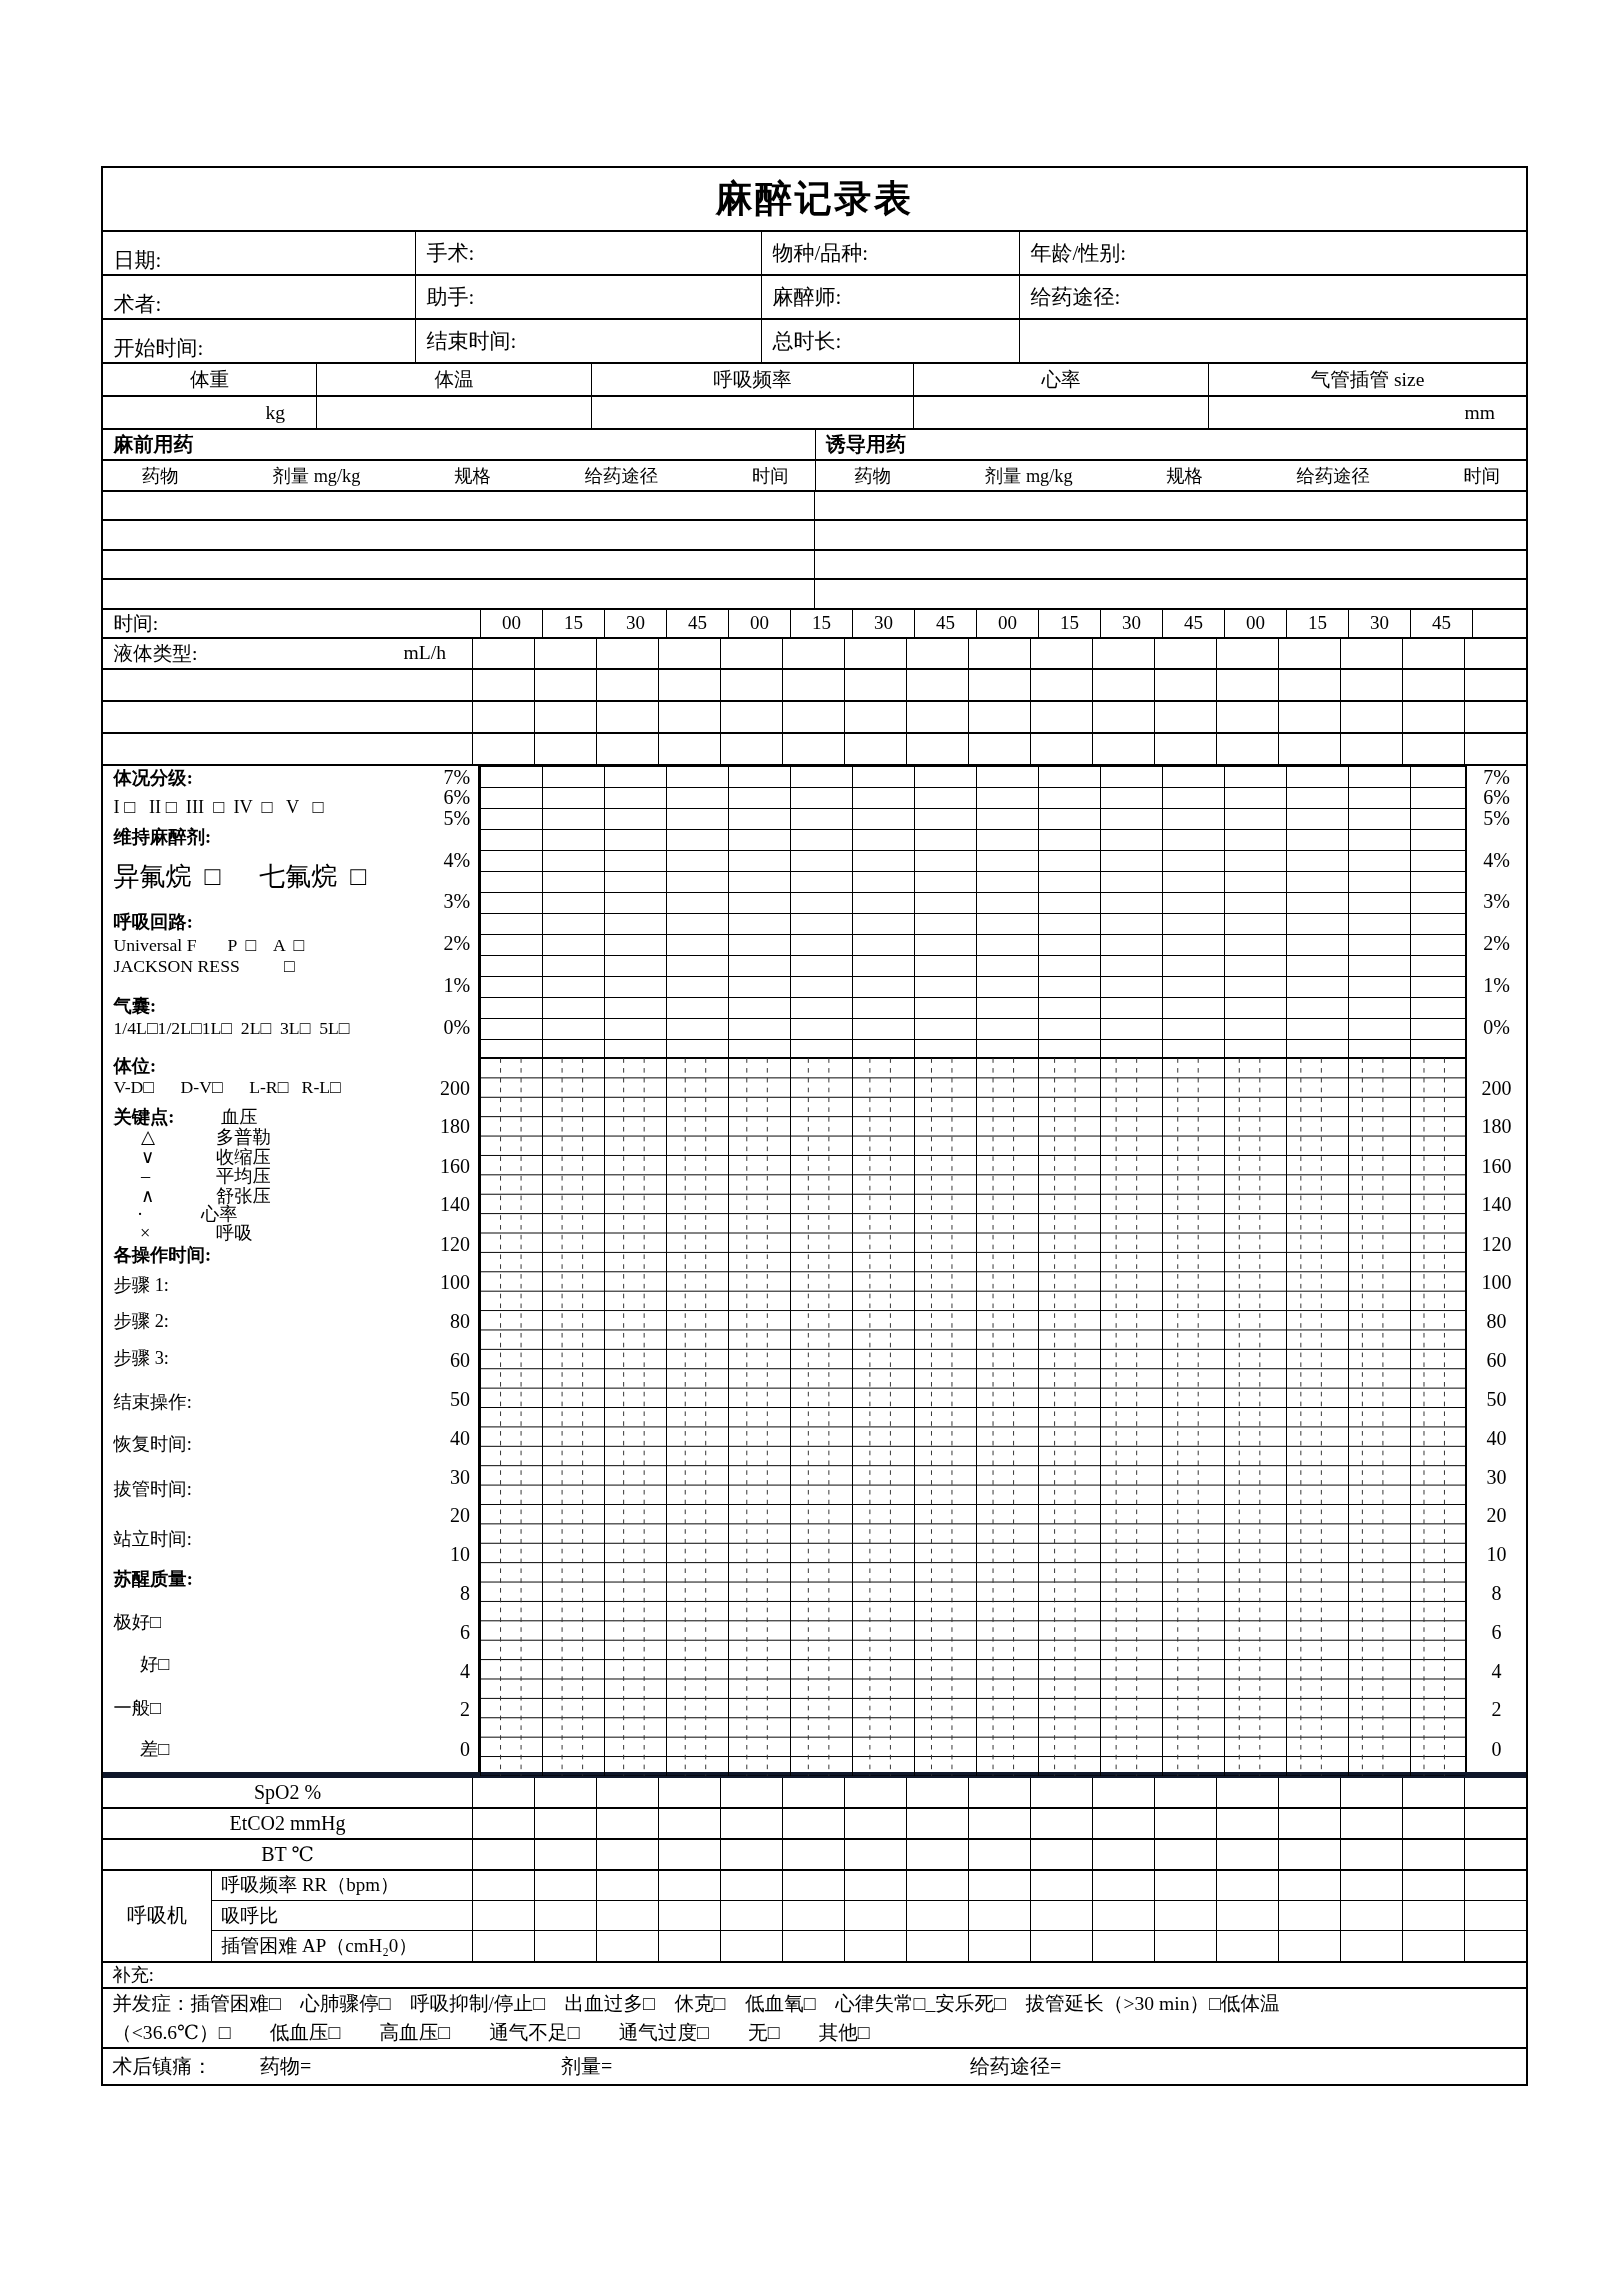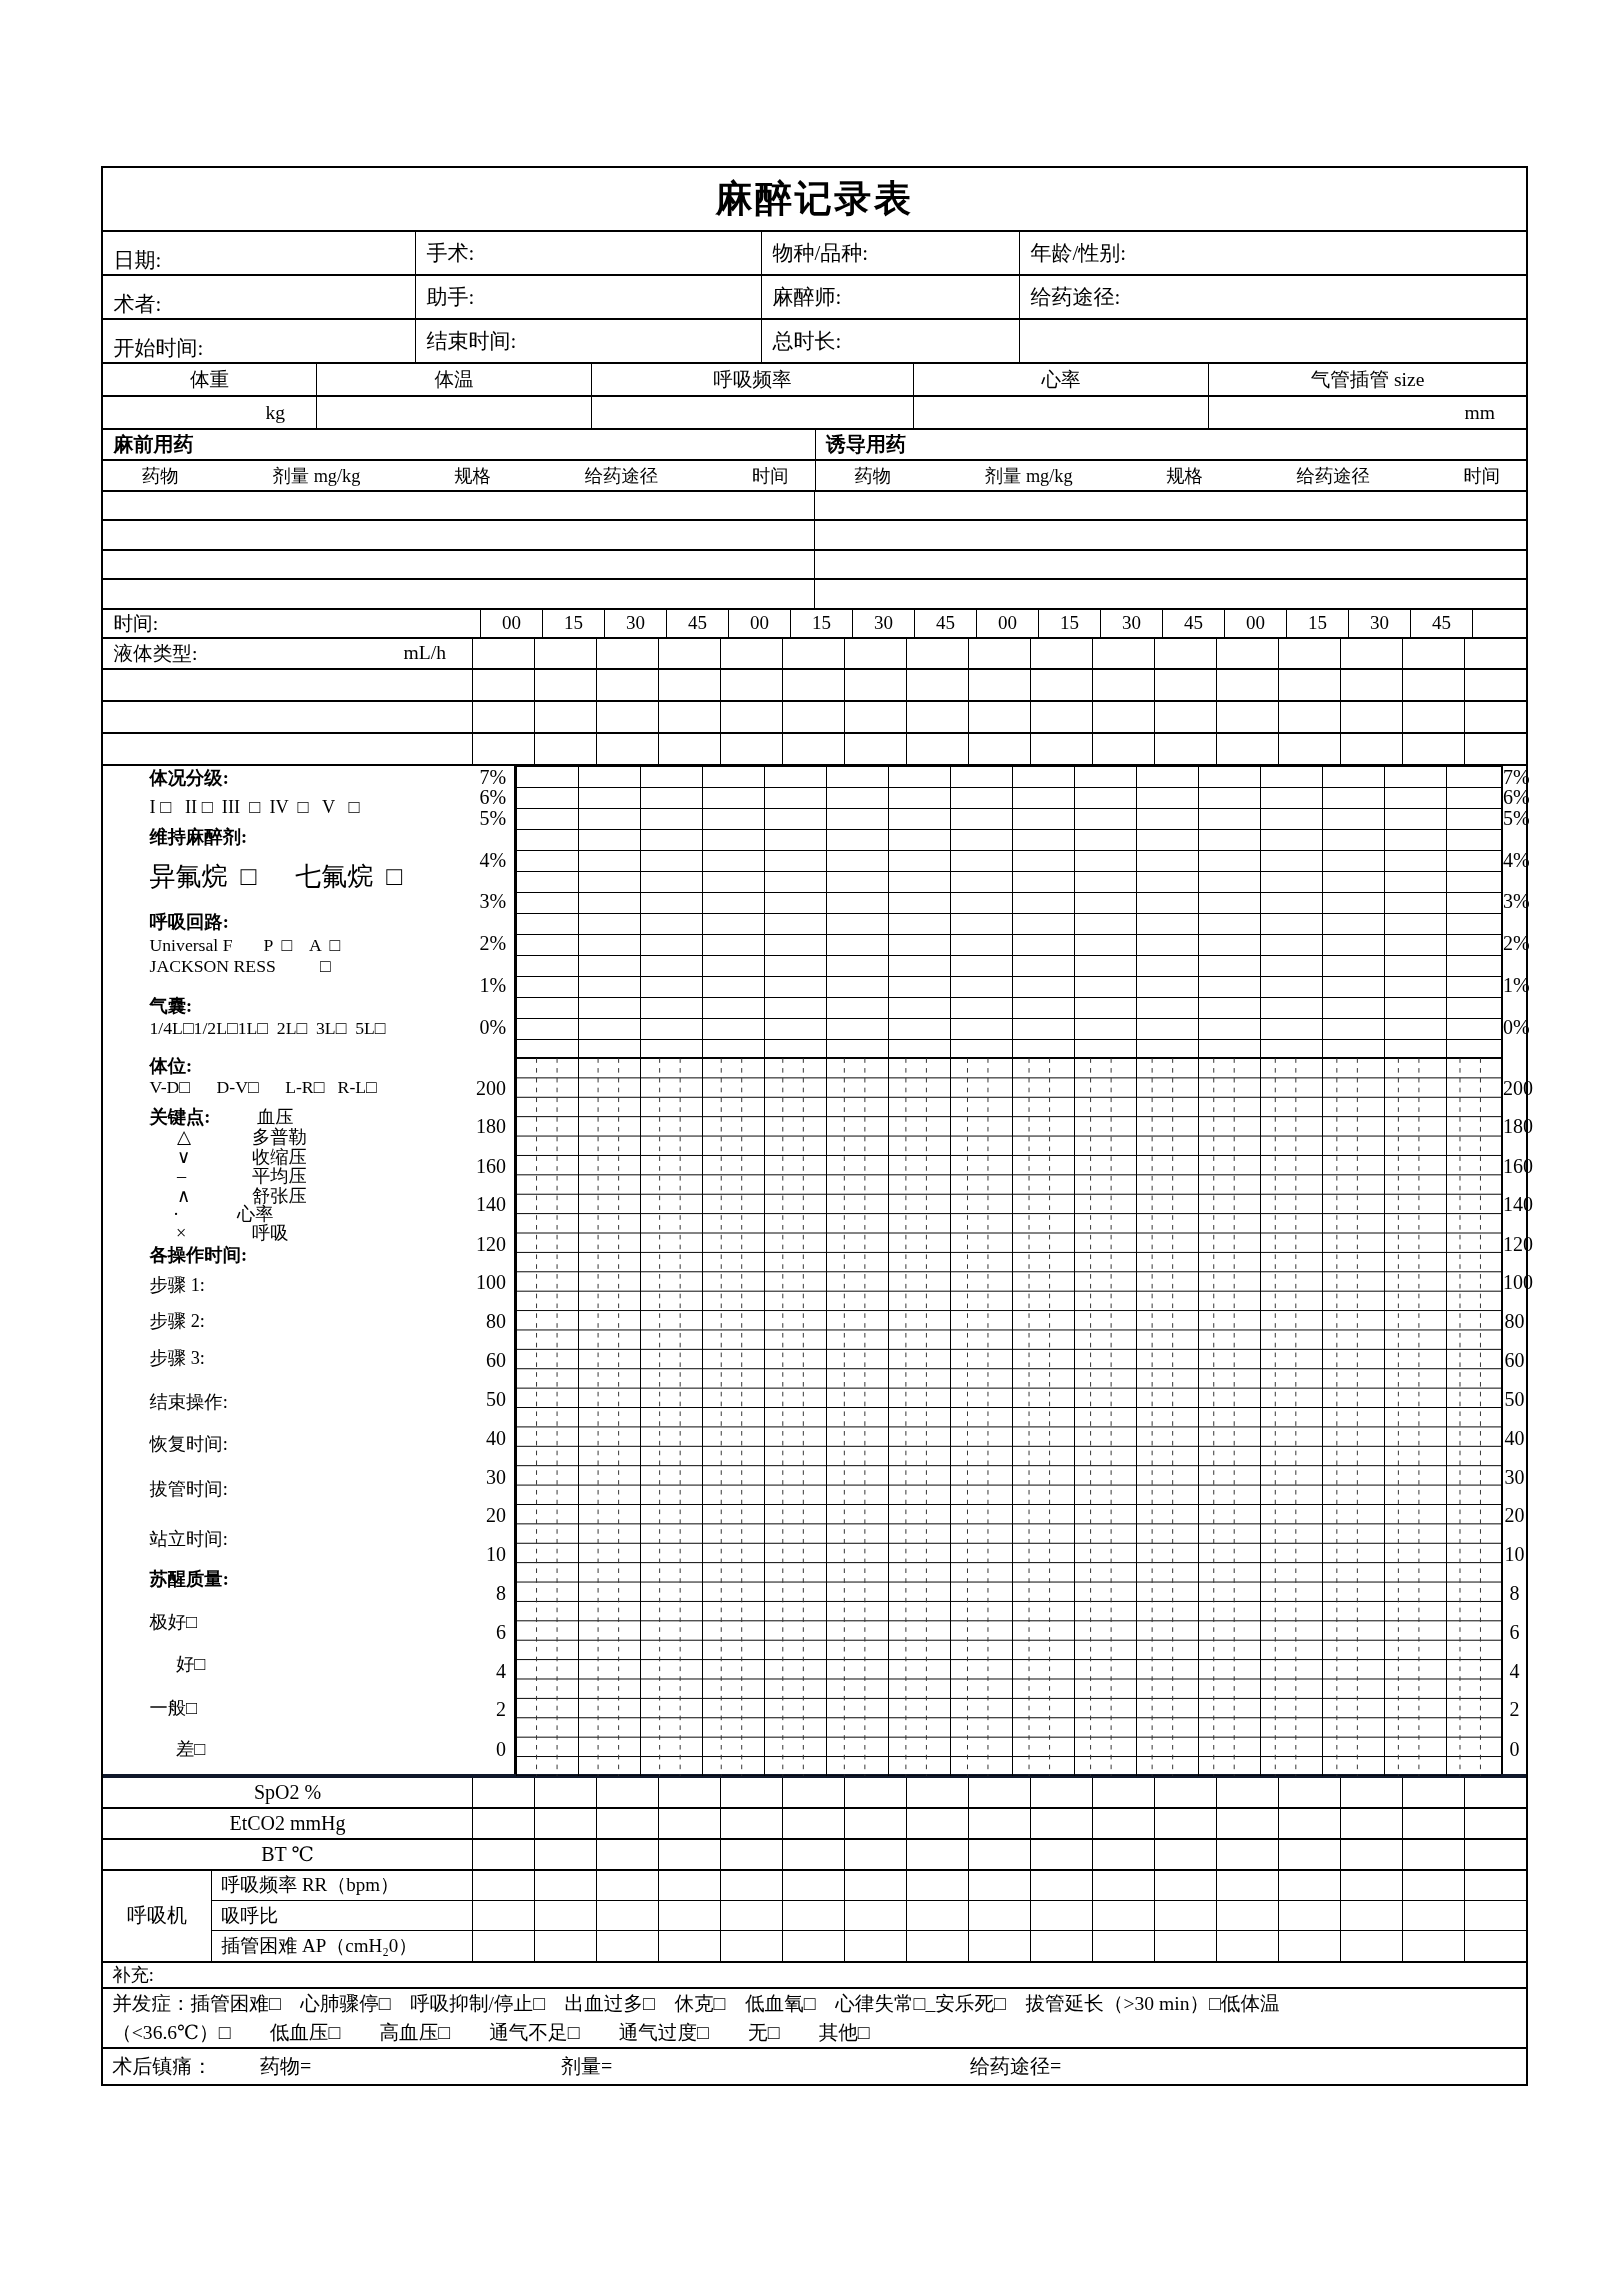--- a/index.html
+++ b/index.html
@@ -33,21 +33,21 @@
   
   .r-time{height:29px;font-size:19.6px;}
   .r-fluid{height:31px;font-size:19.6px;}
   .r-liquid{height:32px;}
   .labcol{width:377px;padding-left:10.5px;box-sizing:border-box;display:flex;align-items:center;}
   .labcol.spread{justify-content:space-between;padding-right:26px;}
   .tick,.c{width:62px;border-left:1.3px solid #000;box-sizing:border-box;
            display:flex;align-items:center;justify-content:center;font-size:19px;}
   .c.last,.tick.last{flex:1;}
   
-  .chart-band{display:flex;height:1012px;border-bottom:4px solid #0f172a;box-sizing:border-box;padding-left:36px;}
+  .chart-band{display:flex;height:1012px;border-bottom:6px solid #0f172a;box-sizing:border-box;}
   .cb-side{width:377px;position:relative;border-right:2px solid #000;box-sizing:border-box;font-size:18.3px;}
   .cb-plot{width:985px;position:relative;}
   .cb-right{flex:1;position:relative;border-left:2px solid #000;box-sizing:border-box;}
   .pct-grid{height:292px;box-sizing:border-box;border-bottom:1.3px solid #000;
     background-image:linear-gradient(to right,#000 0 1.3px,rgba(0,0,0,0) 1.3px),
                      linear-gradient(to bottom,#000 0 1.3px,rgba(0,0,0,0) 1.3px);
     background-size:62px 100%,100% 21px;}
   .vit-grid{height:718px;position:relative;
     background-image:linear-gradient(to right,#000 0 1.3px,rgba(0,0,0,0) 1.3px),
                      linear-gradient(to bottom,#000 0 1.3px,rgba(0,0,0,0) 1.3px);

